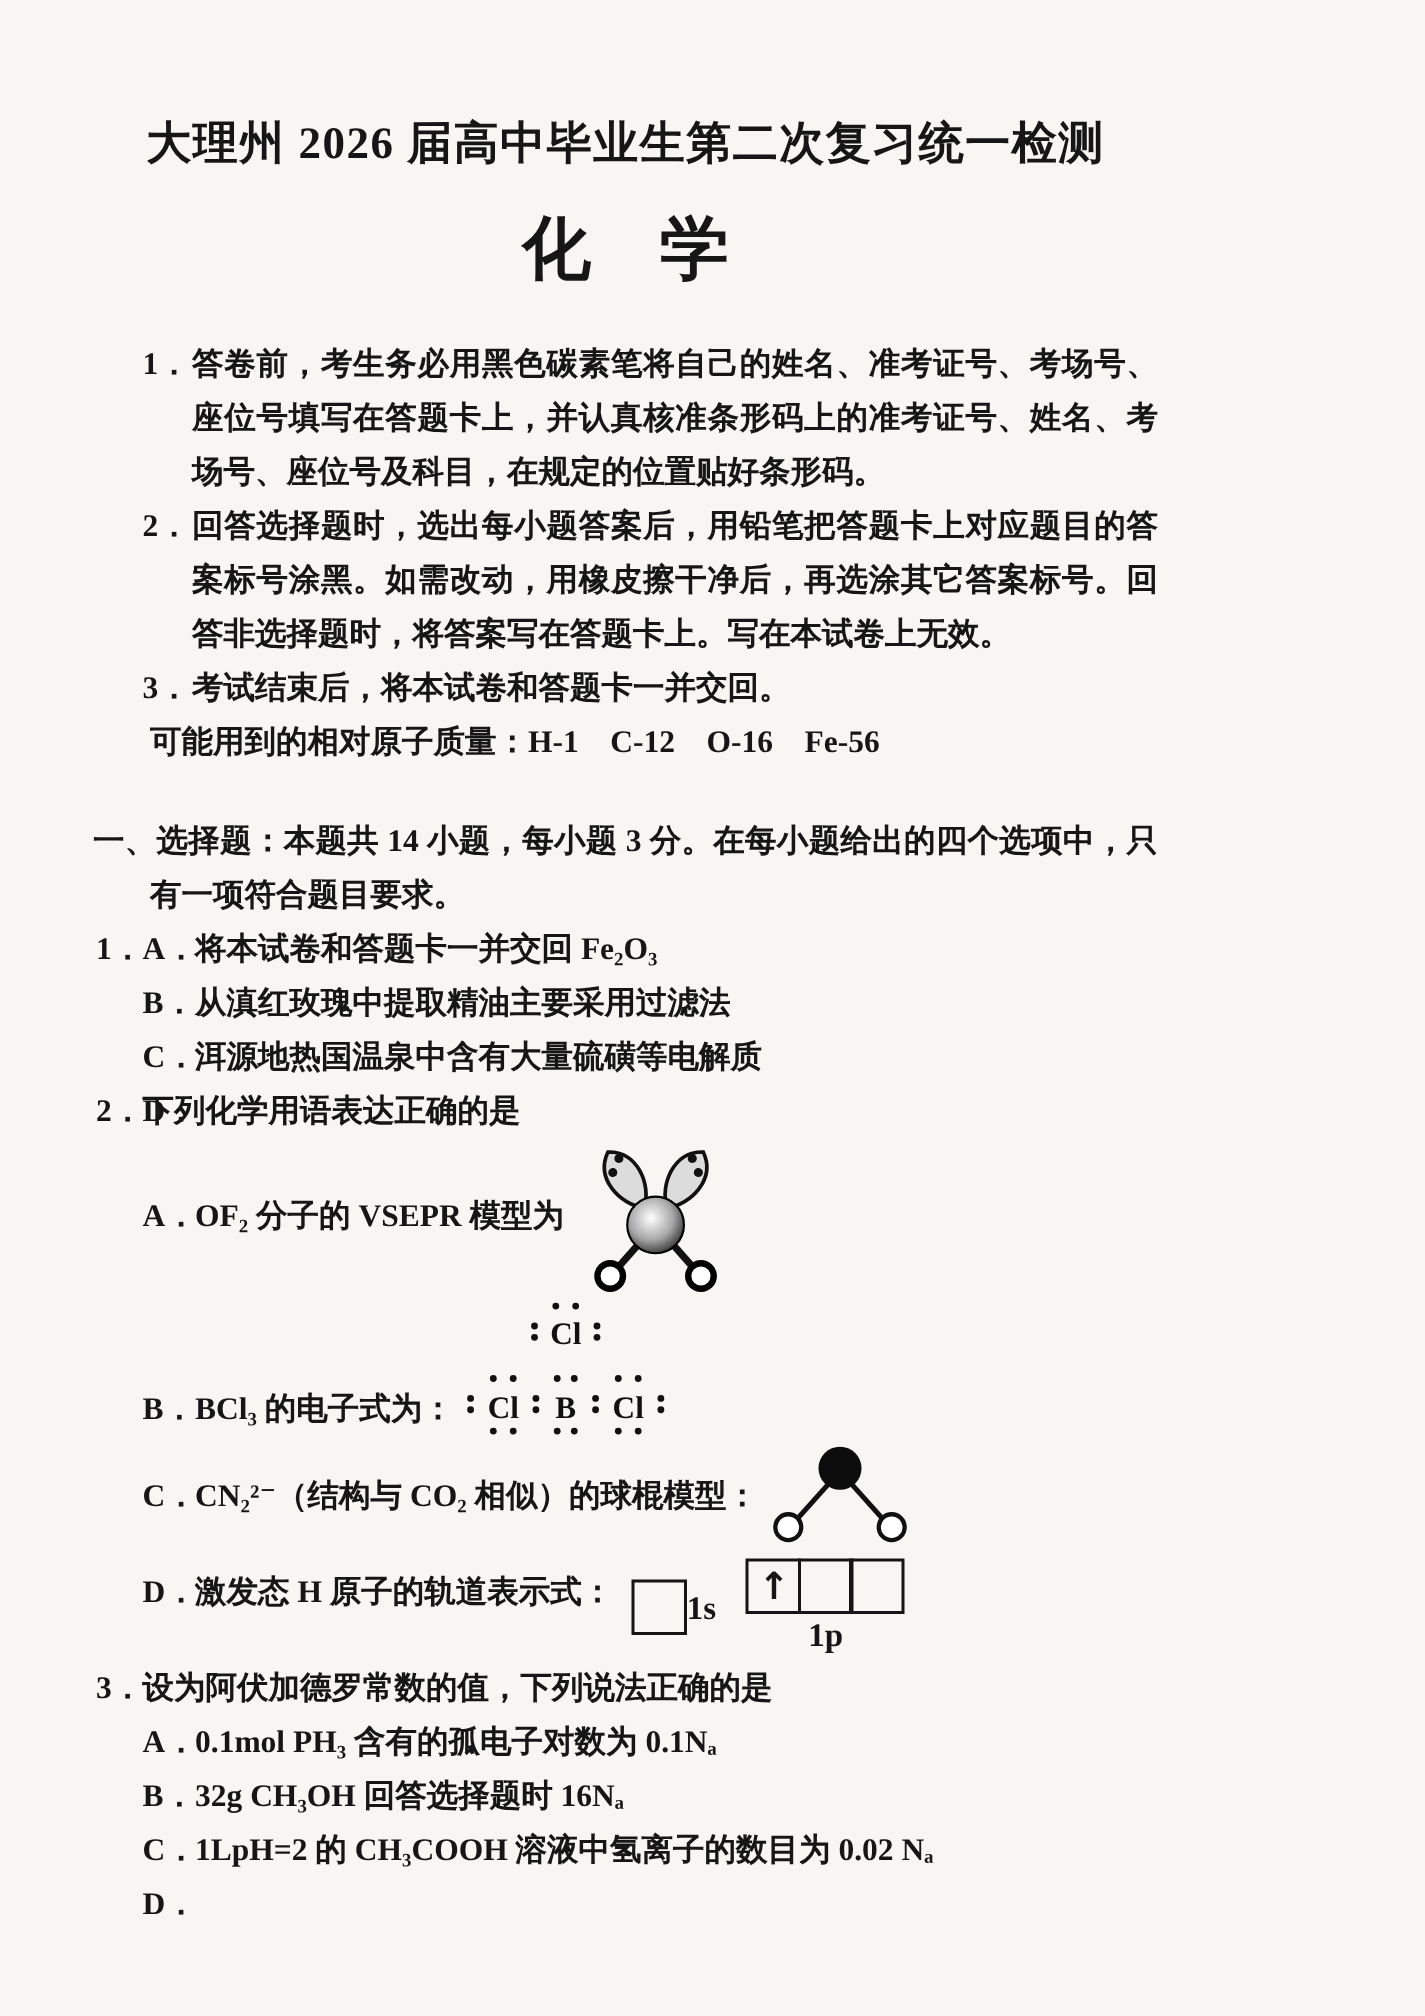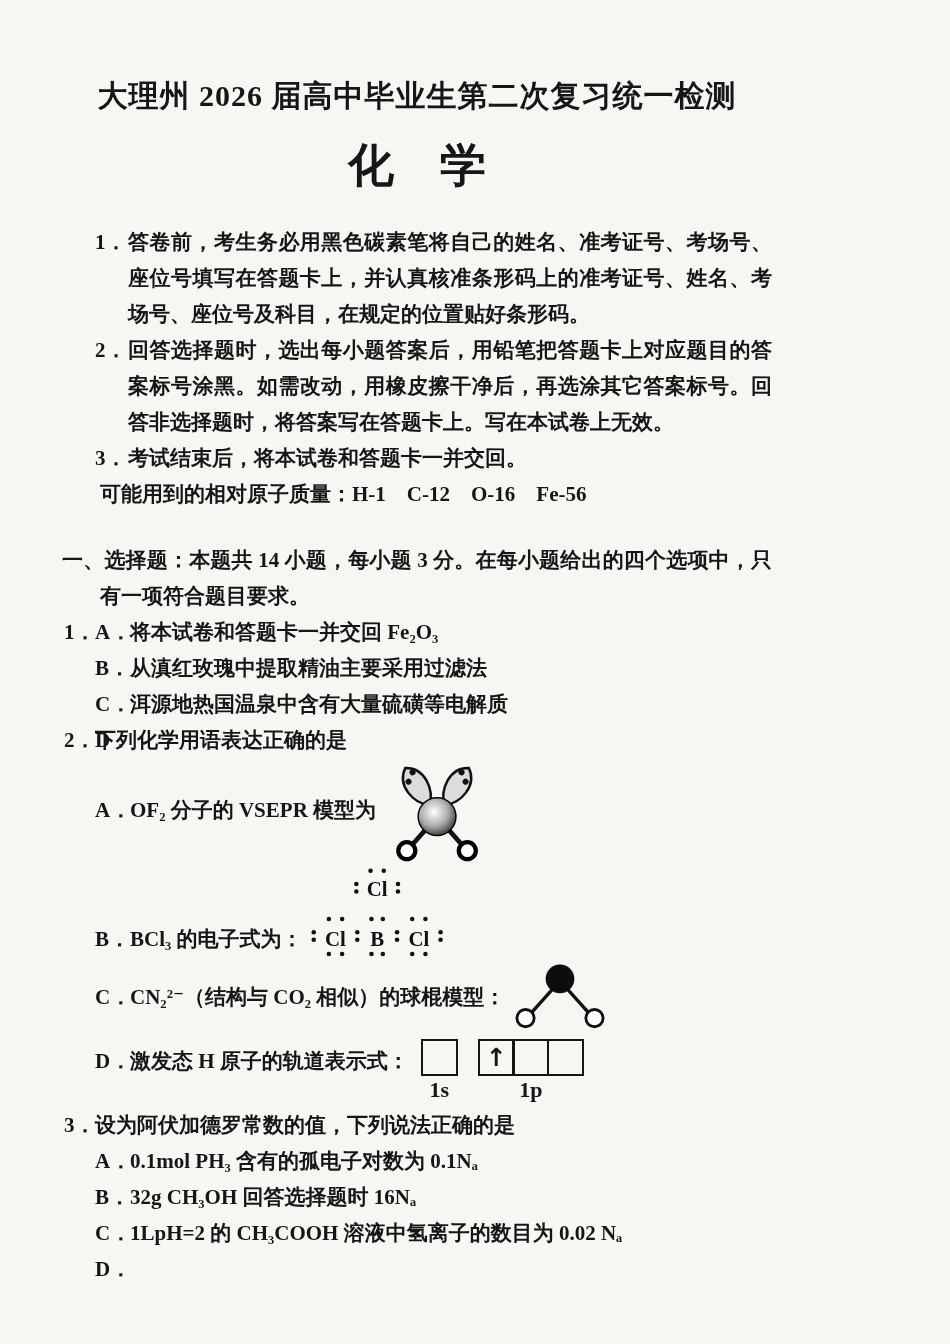--- a/index.html
+++ b/index.html
@@ -42,21 +42,21 @@
   .row-c .olabel{top:auto;}
   .row-d{align-items:flex-start;min-height:70px;margin-top:2px;}
   .row-d .otext{padding-top:6px;}
   .row-d .olabel{top:6px;}
   .mol-svg{flex:0 0 auto;}
   .vsepr{margin-left:10px;}
   .lewis{margin-left:6px;}
   .ballstick{margin-left:10px;margin-top:2px;}
   
   .orbital{display:flex;margin-left:12px;padding-top:2px;}
-  .orb-1s{display:flex;flex-direction:column;align-items:center;}
+  .orb-1s{display:flex;align-items:center;}
   .orb-1p{display:flex;flex-direction:column;align-items:center;margin-left:20px;}
   .obox{width:37px;height:37px;border:2.5px solid #151515;background:transparent;
         display:flex;align-items:center;justify-content:center;box-sizing:border-box;}
   .ostrip{display:flex;}
   .ostrip .obox + .obox{margin-left:-2.5px;}
   .oarrow{font-family:"DejaVu Sans",sans-serif;font-size:25px;font-weight:700;line-height:1;}
   .olab{font-size:22px;line-height:26px;font-weight:700;margin-top:1px;}
   .q{margin-top:0;}
 </style>
 </head>

